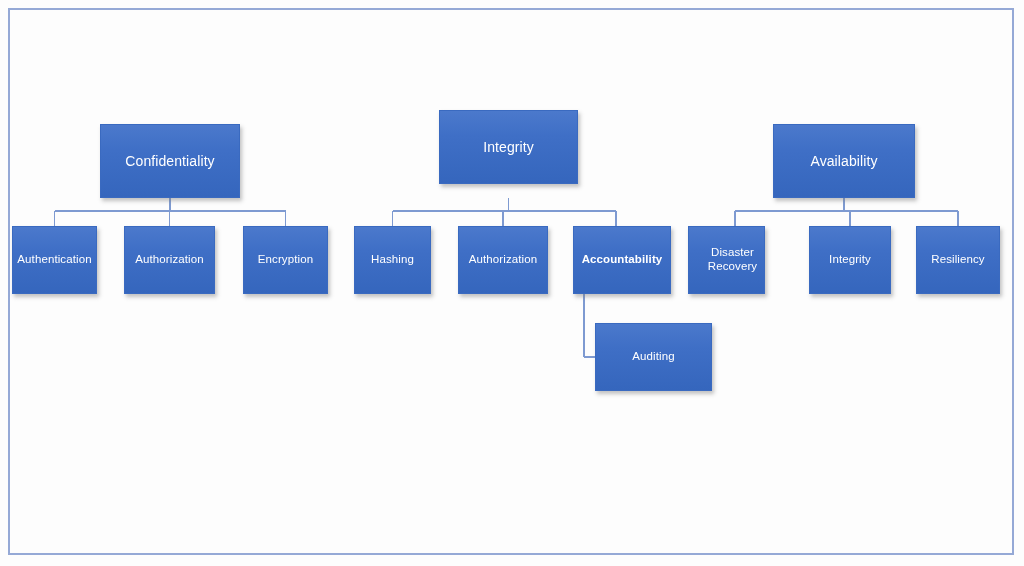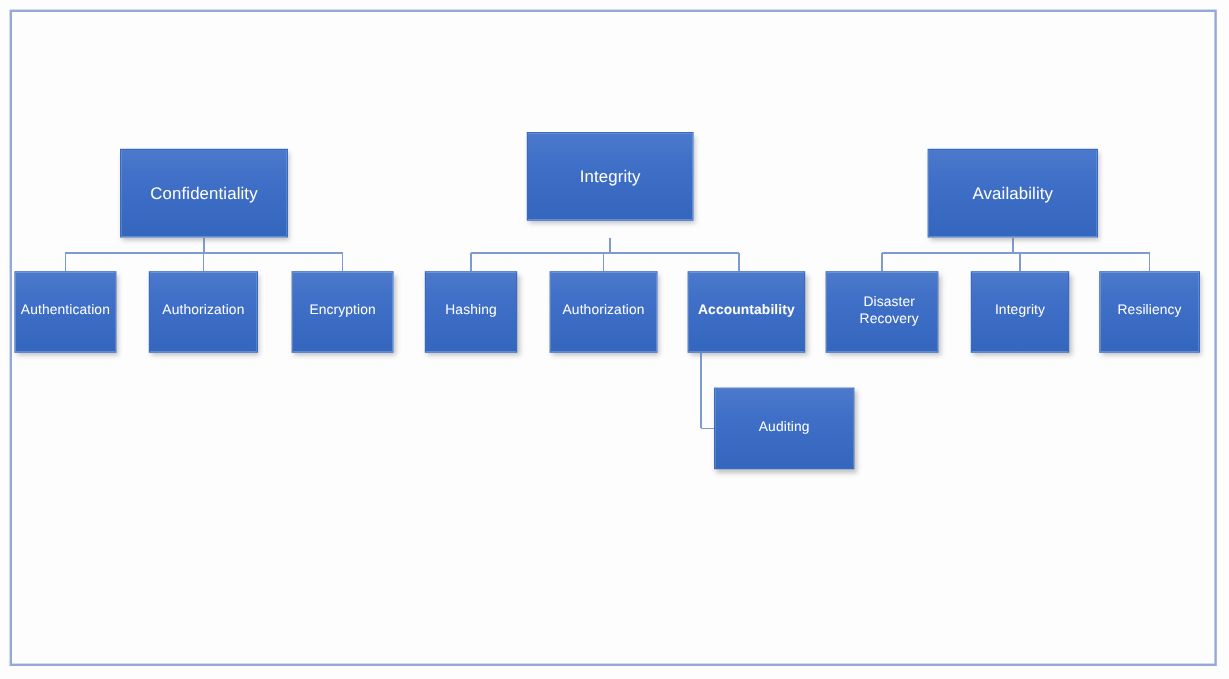--- a/index.html
+++ b/index.html
@@ -84,20 +84,20 @@
     <div id="nodes">
         <div class="node root" style="left: 100px; top: 124px; width: 140px; height: 74px;"><span>Confidentiality</span></div>
         <div class="node leaf" style="left: 12px; top: 226px; width: 85px; height: 68px;"><span>Authentication</span></div>
         <div class="node leaf" style="left: 124px; top: 226px; width: 91px; height: 68px;"><span>Authorization</span></div>
         <div class="node leaf" style="left: 243px; top: 226px; width: 85px; height: 68px;"><span>Encryption</span></div>
         <div class="node root" style="left: 439px; top: 110px; width: 139px; height: 74px;"><span>Integrity</span></div>
         <div class="node leaf" style="left: 354px; top: 226px; width: 77px; height: 68px;"><span>Hashing</span></div>
         <div class="node leaf" style="left: 458px; top: 226px; width: 90px; height: 68px;"><span>Authorization</span></div>
         <div class="node leaf" style="left: 573px; top: 226px; width: 98px; height: 68px; font-weight: bold;"><span>Accountability</span></div>
         <div class="node root" style="left: 773px; top: 124px; width: 142px; height: 74px;"><span>Availability</span></div>
-        <div class="node leaf" style="left: 688px; top: 226px; width: 94px; height: 68px; padding-left: 12px;"><span>Disaster
+        <div class="node leaf" style="left: 688px; top: 226px; width: 77px; height: 68px; padding-left: 12px;"><span>Disaster
 Recovery</span></div>
         <div class="node leaf" style="left: 809px; top: 226px; width: 82px; height: 68px;"><span>Integrity</span></div>
         <div class="node leaf" style="left: 916px; top: 226px; width: 84px; height: 68px;"><span>Resiliency</span></div>
         <div class="node leaf" style="left: 595px; top: 323px; width: 117px; height: 68px;"><span>Auditing</span></div>
       </div>
   </div>
 </div>
 
 </body></html>

